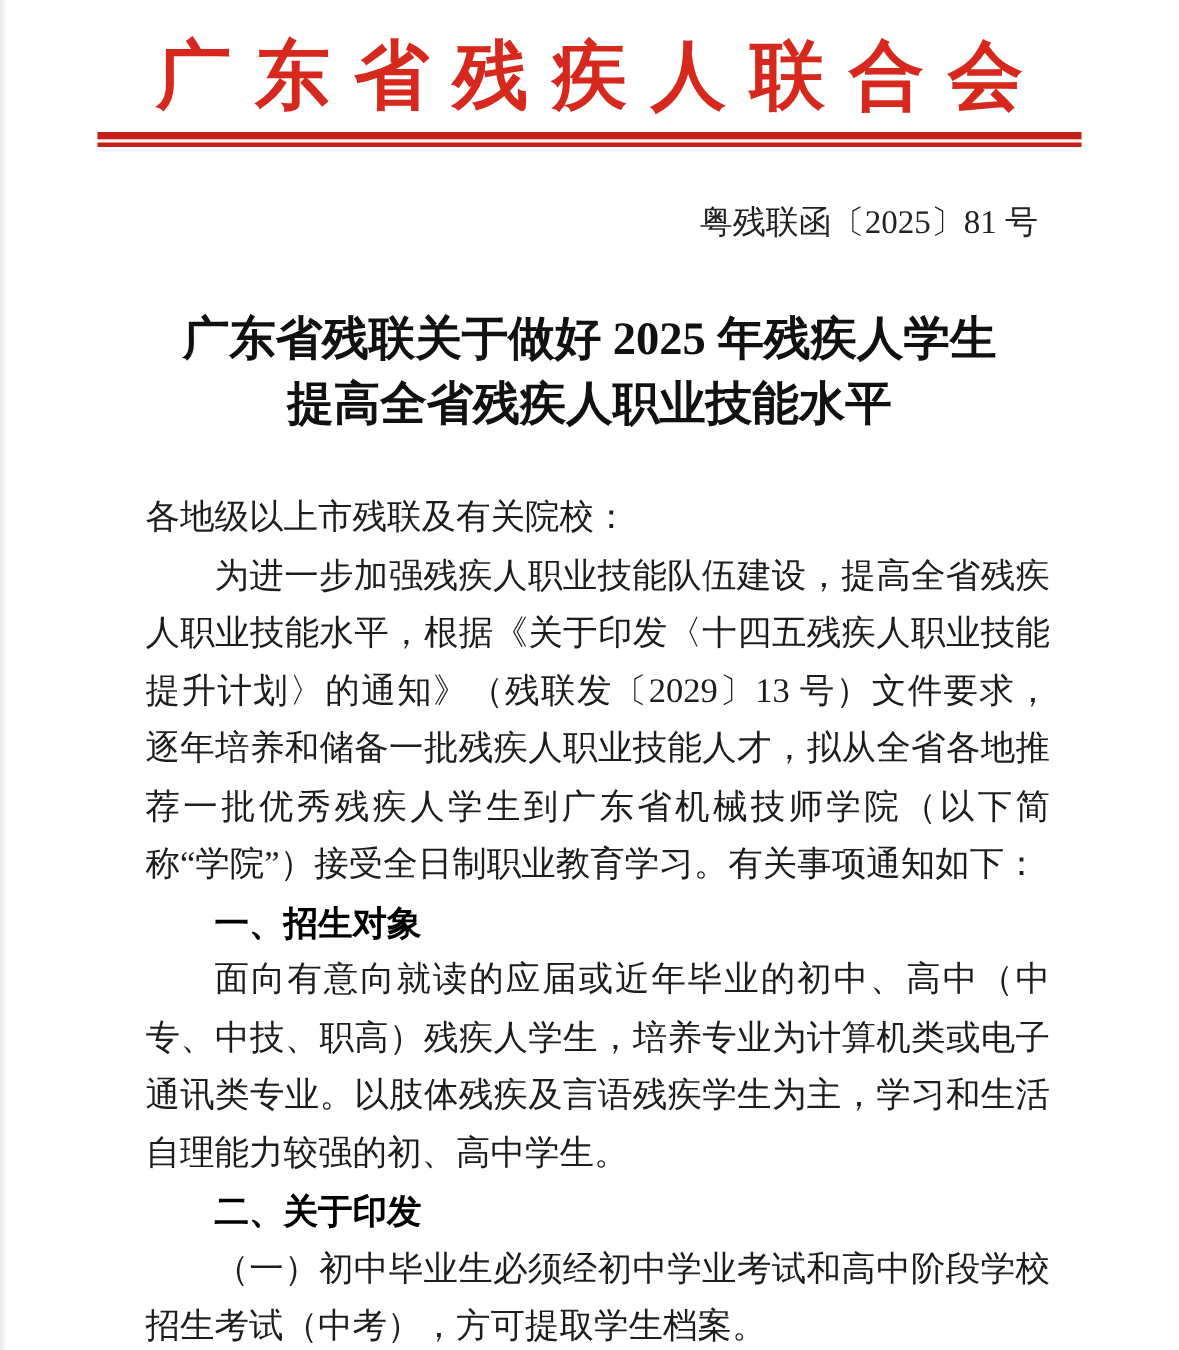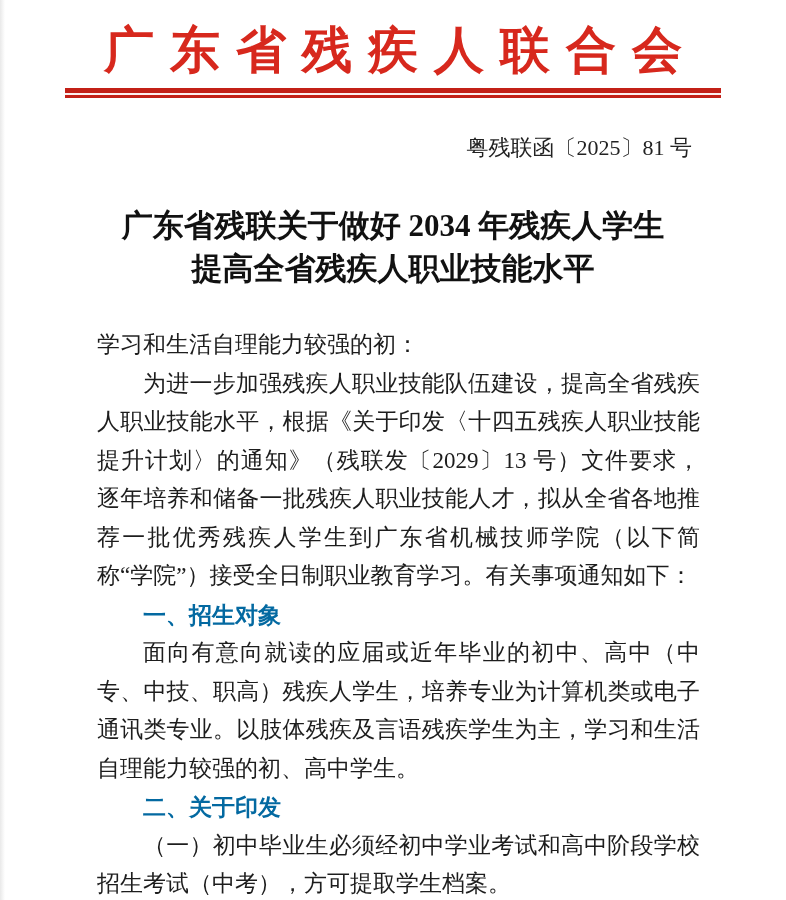--- a/index.html
+++ b/index.html
@@ -65,46 +65,46 @@
     color: #1d1d1d;
   }
   .doc-body p { margin: 0; }
   .para { text-indent: 2em; }
   .salutation { text-indent: 0; }
   .section-heading {
     text-indent: 2em;
     font-family: "Liberation Sans", "DejaVu Sans", sans-serif;
     font-weight: bold;
     font-size: 23px;
-    color: #0369a1;
+    color: #000000;
   }
 </style>
 </head>
 <body>
 
 <div class="page">
   <div class="scan-edge"></div>
 
   <div class="letterhead">
     <div class="org-name">广东省残疾人联合会</div>
     <div class="rule">
       <div class="rule-thick"></div>
       <div class="rule-gap"></div>
       <div class="rule-thin"></div>
     </div>
   </div>
 
   <div class="doc-number">粤残联函〔2025〕81 号</div>
 
   <h1 class="doc-title">
-    <span class="t-line">广东省残联关于做好 2034 年残疾人学生</span>
+    <span class="t-line">广东省残联关于做好 2025 年残疾人学生</span>
     <span class="t-line">提高全省残疾人职业技能水平</span>
   </h1>
 
   <div class="doc-body">
-    <p class="salutation">学习和生活自理能力较强的初：</p>
+    <p class="salutation">各地级以上市残联及有关院校：</p>
     <p class="para">为进一步加强残疾人职业技能队伍建设，提高全省残疾人职业技能水平，根据《关于印发〈十四五残疾人职业技能提升计划〉的通知》（残联发〔2029〕13 号）文件要求，逐年培养和储备一批残疾人职业技能人才，拟从全省各地推荐一批优秀残疾人学生到广东省机械技师学院（以下简称“学院”）接受全日制职业教育学习。有关事项通知如下：</p>
     <p class="section-heading">一、招生对象</p>
     <p class="para">面向有意向就读的应届或近年毕业的初中、高中（中专、中技、职高）残疾人学生，培养专业为计算机类或电子通讯类专业。以肢体残疾及言语残疾学生为主，学习和生活自理能力较强的初、高中学生。</p>
     <p class="section-heading">二、关于印发</p>
     <p class="para">（一）初中毕业生必须经初中学业考试和高中阶段学校招生考试（中考），方可提取学生档案。</p>
   </div>
 </div>
 
 </body></html>

